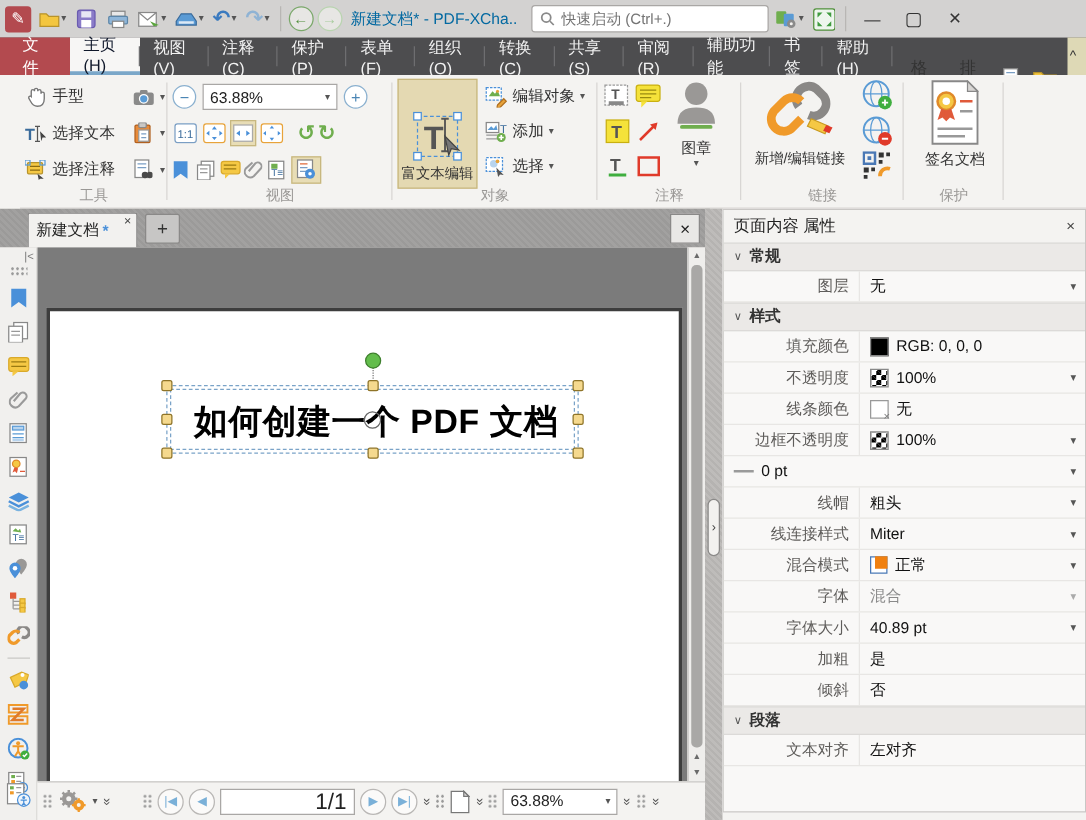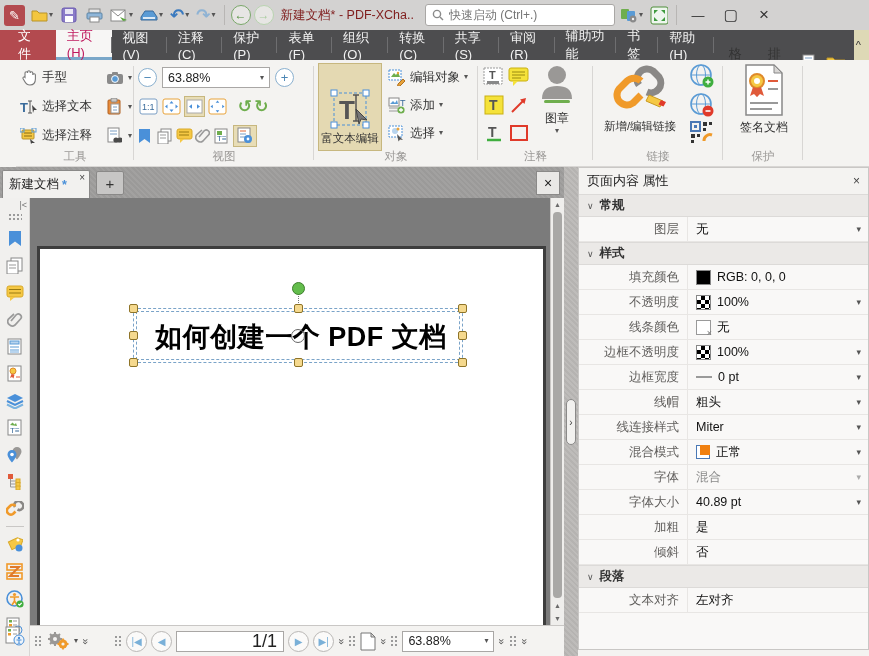--- a/index.html
+++ b/index.html
@@ -8,31 +8,31 @@
   #root { position:relative; width:869px; height:656px; }
   .abs { position:absolute; }
 
   
   .titlebar { left:0; top:0; width:869px; height:30px; background:#d3d2d1; display:flex; align-items:center; padding:0 4px; gap:3px; }
   .qat-btn { display:flex; align-items:center; gap:1px; padding:2px; border-radius:2px; cursor:default; }
   .dd { font-size:8px; color:#555; line-height:1; }
   .appicon { width:21px; height:21px; background:#b34a4f; border-radius:3px; color:#fff; display:flex; align-items:center; justify-content:center; font-size:13px; }
   .sep-v { width:1px; height:20px; background:#b8b6b4; margin:0 3px; }
   .navcirc { width:20px; height:20px; border-radius:50%; border:1px solid #9bb89b; display:flex; align-items:center; justify-content:center; font-size:12px; background:#e7e6e4; }
-  .title-text { color:#7f1d1d; font-size:12.5px; margin:0 8px 0 4px; white-space:nowrap; }
+  .title-text { color:#0369a1; font-size:12.5px; margin:0 8px 0 4px; white-space:nowrap; }
   .searchbox { width:190px; height:22px; background:#fff; border:1px solid #a9a7a5; border-radius:3px; display:flex; align-items:center; padding:0 6px; gap:5px; }
   .searchbox input { border:none; outline:none; width:150px; font-size:12px; color:#8a8a8a; font-family:inherit; background:transparent; }
   .winbtn { width:30px; height:24px; display:flex; align-items:center; justify-content:center; color:#333; font-size:13px; }
 
   
   .menubar { left:0; top:30px; width:869px; height:30px; background:#4d4d4f; display:flex; align-items:stretch; }
   .menu-file { background:#b34a4f; color:#fff; padding:0 18px; display:flex; align-items:center; font-size:13px; }
   .menu-tab { color:#f2f2f2; padding:0 11px; display:flex; align-items:center; font-size:13px; position:relative; }
   .menu-tab:not(:last-child)::after { content:""; position:absolute; right:0; top:7px; height:16px; width:1px; background:#6e6e70; }
-  .menu-tab.active { background:#f7f6f5; color:#be185d; border-bottom:3px solid #7aa7c9; }
+  .menu-tab.active { background:#f7f6f5; color:#0f172a; border-bottom:3px solid #7aa7c9; }
   .menu-ctx-wrap { background:#14b8a6; display:flex; align-items:stretch; margin-left:2px;margin-top:33px; }
   .menu-ctx { color:#333; padding:0 13px; display:flex; align-items:center; font-size:13px; }
   .menu-icons { display:flex; align-items:center; gap:6px; padding:0 8px; }
   .menu-caret { color:#333; font-size:11px; padding:0 8px 0 2px; display:flex; align-items:center; }
   .menubar-fill { flex:1; background:#ded9b6; }
 
   
   .ribbon { left:16px; top:60px; width:869px; height:107px; background:#f4f3f1; border-bottom:1px solid #d8d6d4; display:flex; }
   .rgroup { position:relative; height:100%; padding:3px 2px 16px 4px; }
   .rgroup::after { content:""; position:absolute; right:0; top:6px; bottom:6px; width:1px; background:#d8d6d4; }
@@ -48,21 +48,21 @@
   .bigbtn { width:64px; height:88px; display:flex; flex-direction:column; align-items:center; justify-content:flex-end; padding:4px 2px; gap:2px; font-size:11.5px; color:#333; text-align:center; }
   .bigbtn.hl { background:#e4d9b2; border:1px solid #c7b77f; }
   .objrow { display:flex; align-items:center; gap:4px; height:28px; font-size:12.5px; color:#333; }
   .anngrid { display:grid; grid-template-columns:24px 24px; grid-auto-rows:27px; gap:1px; align-items:center; justify-items:center; }
   .swl { display:flex; flex-direction:column; align-items:center; justify-content:flex-start; }
 
   
   .tabbar { left:0; top:167px; width:568px; height:31px; background:#9b9a99;
     background-image:repeating-linear-gradient(45deg, rgba(255,255,255,.07) 0 2px, transparent 2px 4px);
     display:flex; align-items:flex-end; padding:0 2px; }
-  .doctab { width:88px; height:28px; background:#f2f1ef; border:1px solid #8a8988; border-bottom:none; border-radius:2px 2px 0 0; display:flex; align-items:center; padding:0 6px; gap:3px; font-size:12.5px; position:relative; }
+  .doctab { width:88px; height:28px; background:#f2f1ef; border:1px solid #8a8988; border-bottom:none; border-radius:2px 2px 0 0; display:flex; align-items:center; padding:0 6px; gap:3px; font-size:12.5px; position:relative;margin-left:20px; }
   .doctab .close-x { position:absolute; top:1px; right:4px; font-size:10px; color:#444; }
   .newtab { width:28px; height:24px; margin-left:6px; background:#c7c6c5; border:1px solid #8a8988; border-radius:2px; display:flex; align-items:center; justify-content:center; font-size:15px; color:#333; margin-bottom:3px; }
   .tabbar-close { position:absolute; right:8px; top:4px; width:24px; height:24px; background:#e9e8e6; border:1px solid #8a8988; display:flex; align-items:center; justify-content:center; font-size:14px; }
 
   
   .sidebar { left:0; top:198px; width:30px; height:458px; background:#f1f0ee; border-right:1px solid #d8d6d4; display:flex; flex-direction:column; align-items:center; padding-top:2px; }
   .sb-collapse { font-size:9px; color:#777; align-self:flex-end; margin-right:2px; }
   .sb-handle { width:14px; height:8px; margin:3px 0 4px 0;
      background-image:radial-gradient(#9a9a9a 1px, transparent 1.2px); background-size:4px 4px; }
   .sb-icon { width:22px; height:22px; margin:2.5px 0; display:flex; align-items:center; justify-content:center; }
@@ -823,21 +823,20 @@
     </div>
     <div class="prow">
       <div class="plabel">边框不透明度</div>
       <div class="pvalue">
           <span class="checker"></span>
           <span>100%</span>
         </div>
       <span class="pdrop">▾</span>
     </div>
     <div class="prow">
-      <div class="plabel">边框宽度</div>
       <div class="pvalue">
           <span class="linew-ic"></span>
           <span>0 pt</span>
         </div>
       <span class="pdrop">▾</span>
     </div>
     <div class="prow">
       <div class="plabel">线帽</div>
       <div class="pvalue">
           <span>粗头</span>

